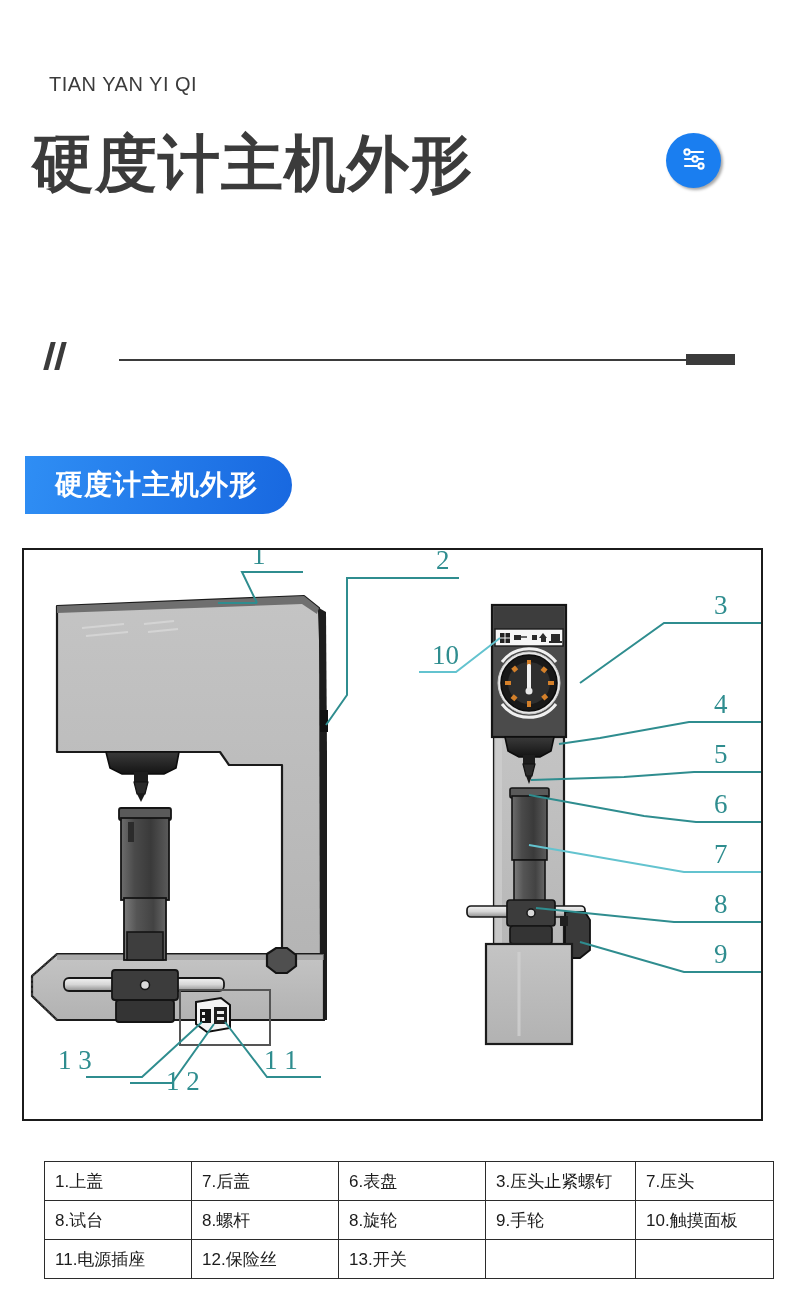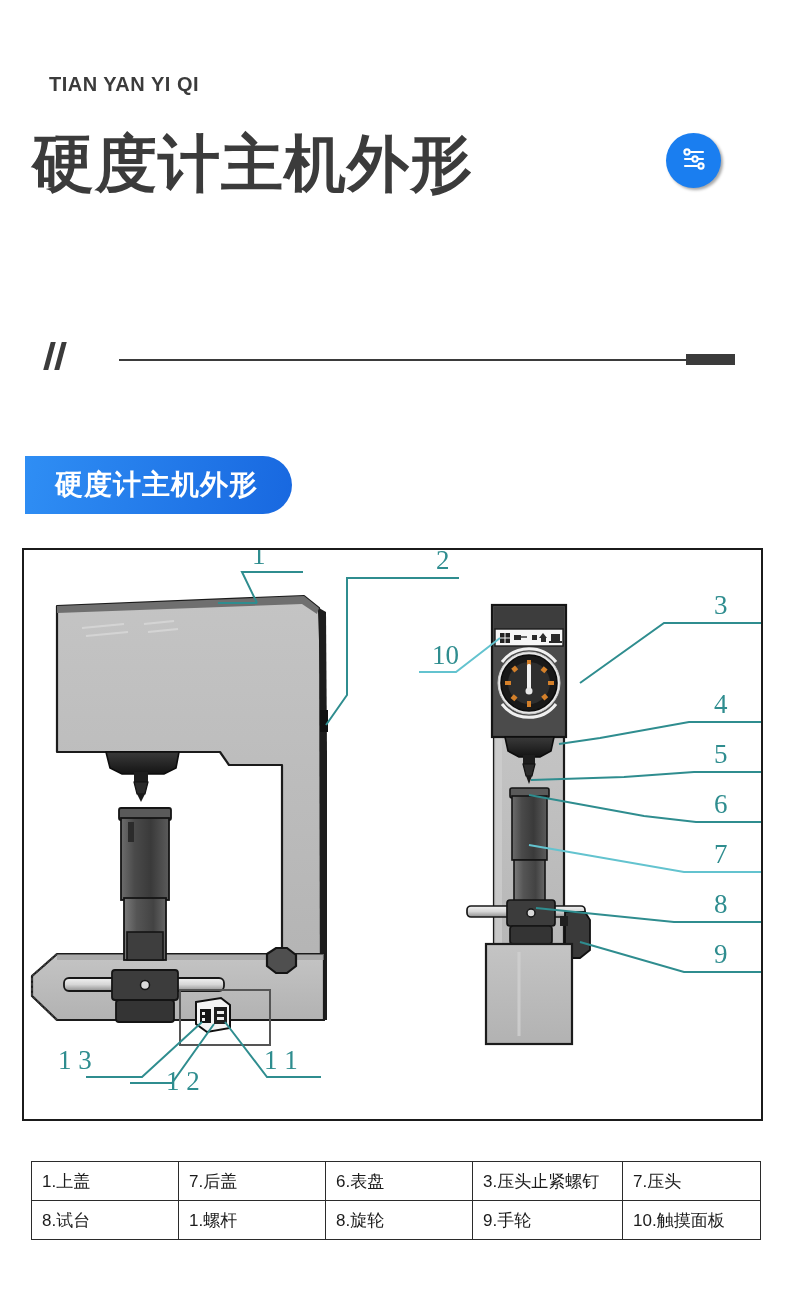--- a/index.html
+++ b/index.html
@@ -20,21 +20,21 @@
     position: absolute;
     left: 0; top: 0;
     width: 790px;
     height: 400px;
   }
   .brand-latin {
     position: absolute;
     left: 49px;
     top: 73px;
     font-size: 20px;
-    font-weight: bold;
+    font-weight: normal;
     letter-spacing: 0.5px;
     color: #3b3b3b;
     font-family: "Liberation Sans", "DejaVu Sans", sans-serif;
     white-space: nowrap;
     text-align: right;
   }
   .title-block {
     position: absolute;
     left: 32px;
     top: 127px;
@@ -138,21 +138,21 @@
     background: #ffffff;
     box-sizing: border-box;
   }
   .diagram-frame svg {
     display: block;
   }
 
   
   .legend-table {
     position: absolute;
-    left: 31px;
+    left: 44px;
     top: 1161px;
     width: 729px;
     border-collapse: collapse;
     table-layout: fixed;
     padding-left: 20px;
   }
   .legend-table td {
     border: 1px solid #2b2b2b;
     height: 38px;
     padding: 0 0 0 10px;
@@ -411,19 +411,26 @@
   <tbody>
     <tr>
       <td>1.上盖</td>
       <td>7.后盖</td>
       <td>6.表盘</td>
       <td>3.压头止紧螺钉</td>
       <td>7.压头</td>
     </tr>
     <tr>
       <td>8.试台</td>
-      <td>1.螺杆</td>
+      <td>8.螺杆</td>
       <td>8.旋轮</td>
       <td>9.手轮</td>
       <td>10.触摸面板</td>
     </tr>
+    <tr>
+      <td>11.电源插座</td>
+      <td>12.保险丝</td>
+      <td>13.开关</td>
+      <td></td>
+      <td></td>
+    </tr>
   </tbody>
 </table>
 
 </body></html>

